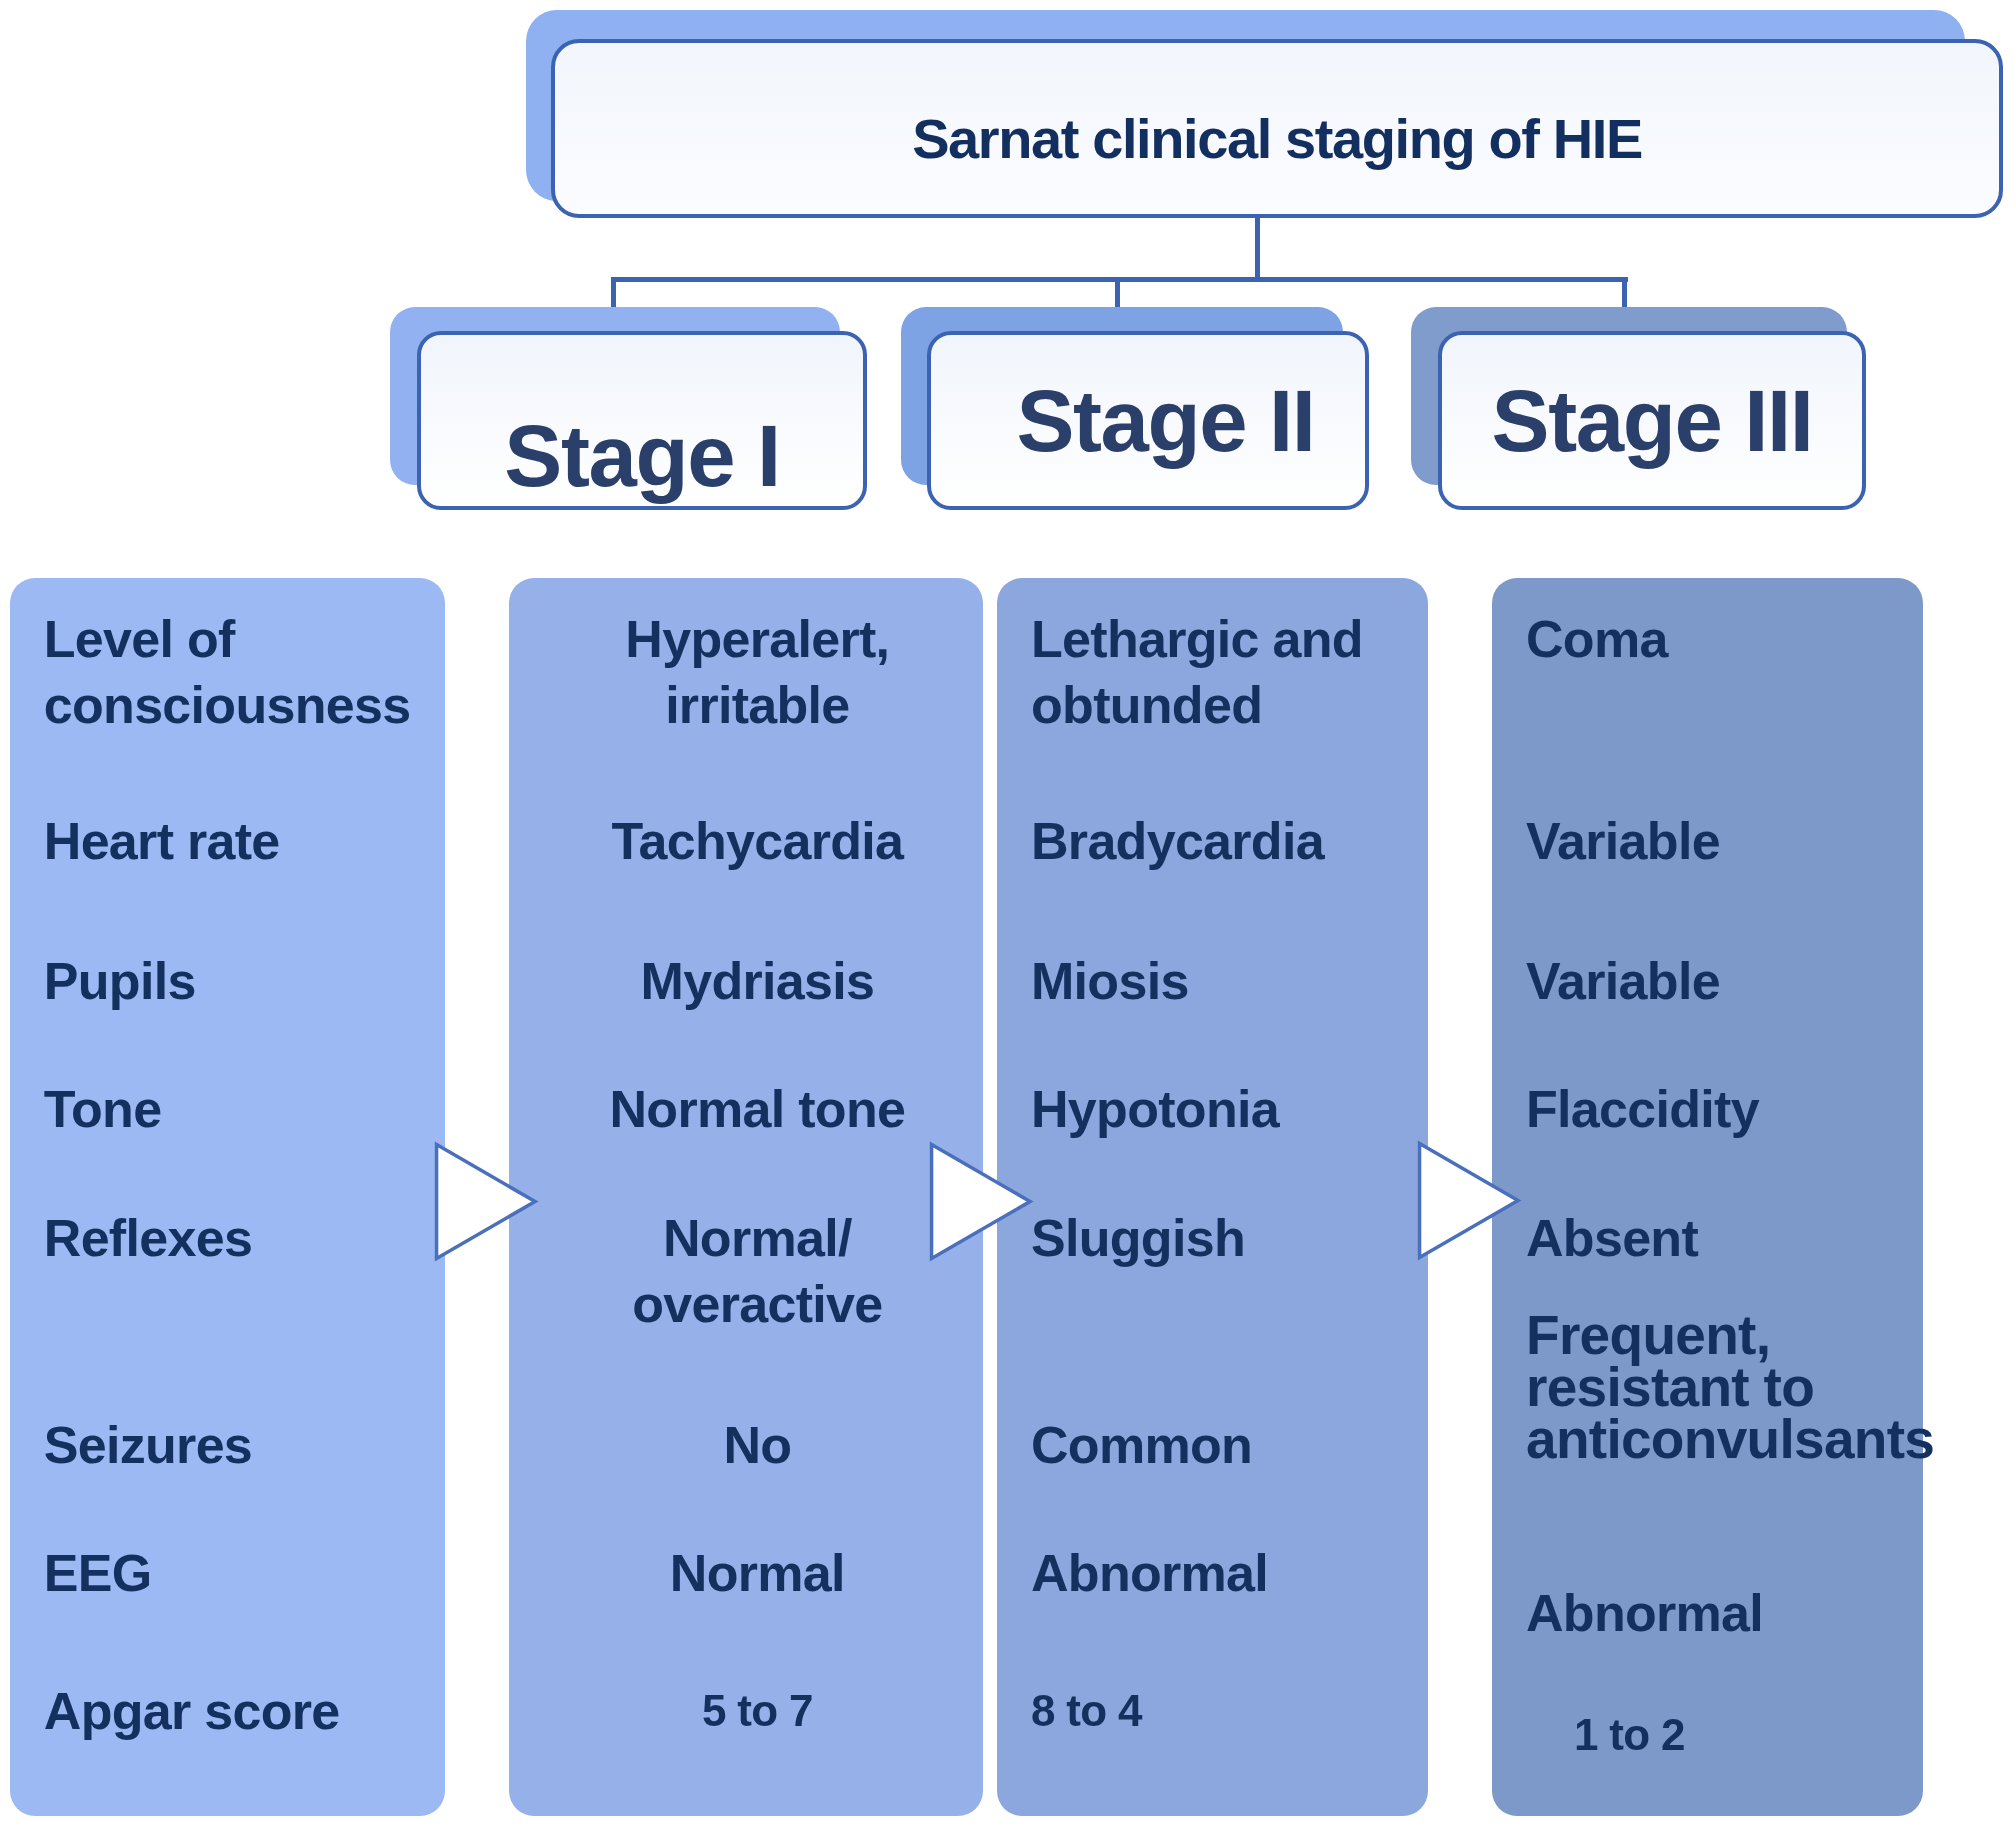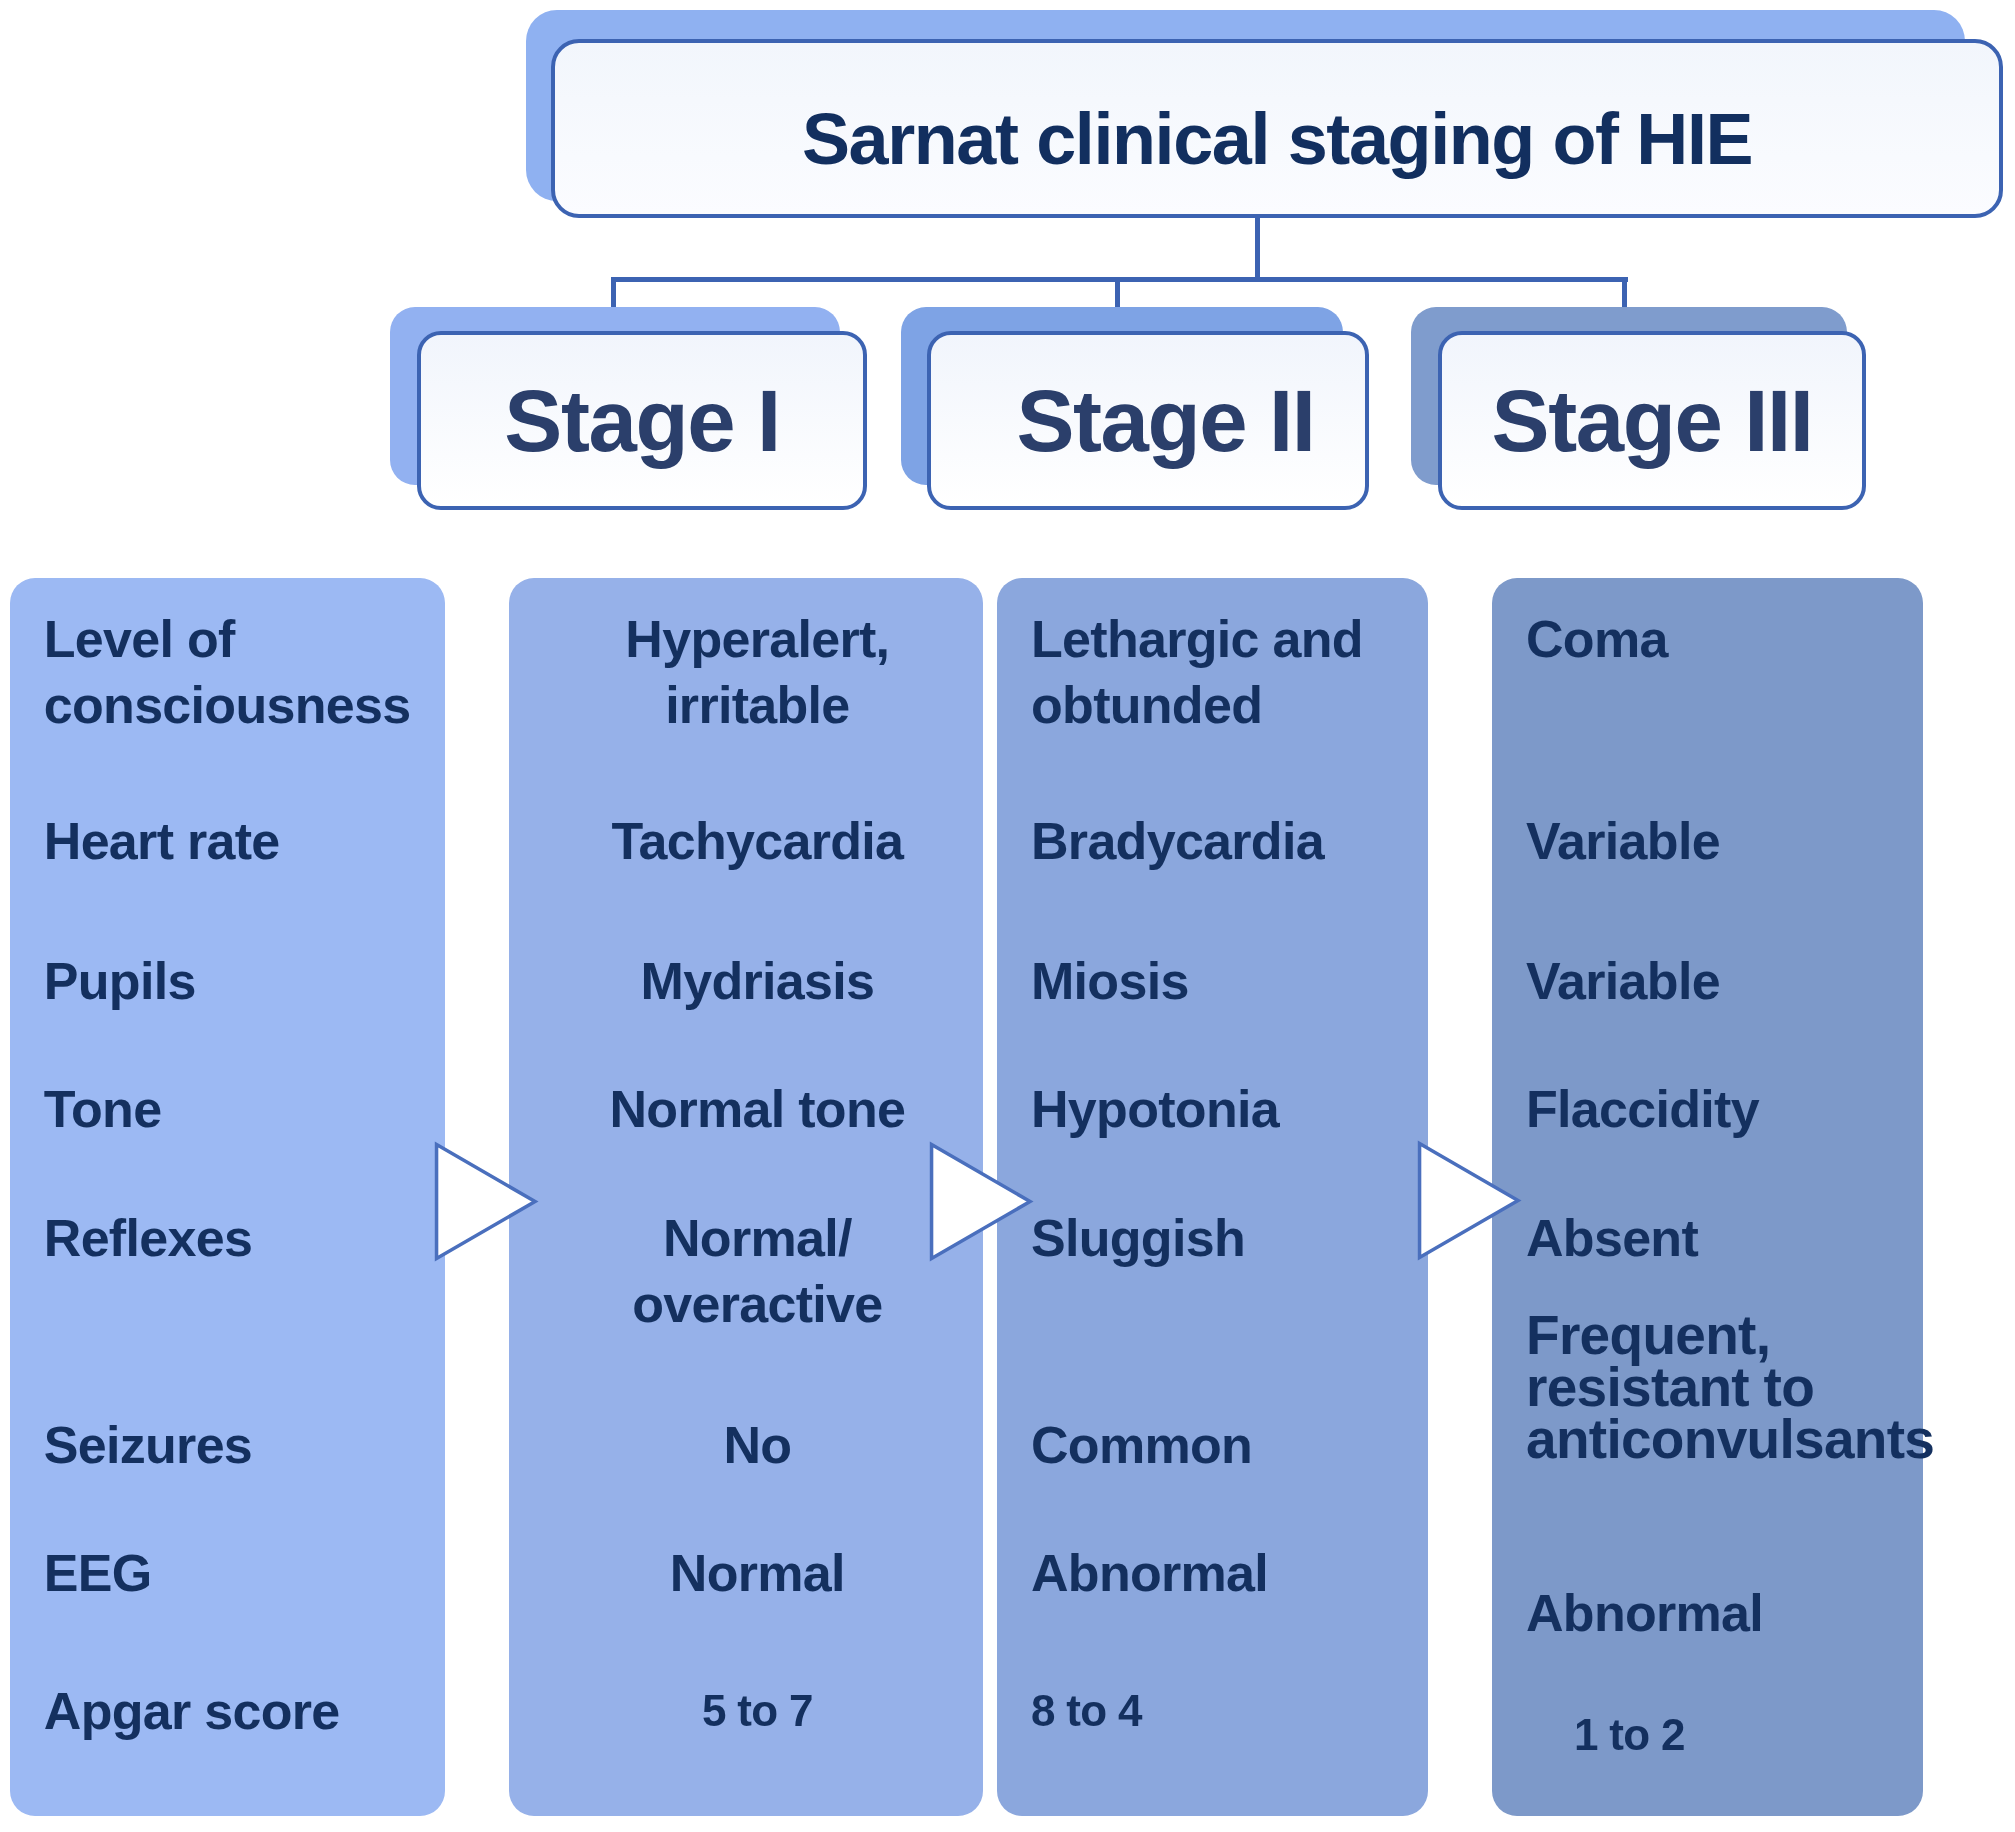--- a/index.html
+++ b/index.html
@@ -26,38 +26,38 @@
     background: #8fb1f1; border-radius: 31px;
   }
   #title-card {
     position: absolute; left: 551px; top: 39px; width: 1452px; height: 179px;
     background: linear-gradient(180deg, #f2f6fc 0%, #fbfcff 100%);
     border: 4.9px solid #3c63b2; border-radius: 28px;
     display: flex; align-items: center; justify-content: center;
     box-sizing: border-box;
   }
   #title-card .title-text {
-    font-size: 72px; font-weight: bold; color: #122f5f; letter-spacing: -1.4px;
+    font-size: 56px; font-weight: bold; color: #122f5f; letter-spacing: -1.4px;
     white-space: nowrap;
     margin-top: 20px;
   }
 
   
   .stage-shadow { position: absolute; top: 307px; height: 178px; border-radius: 25px; }
   #stage1-shadow { left: 390px;  width: 450px; background: #92b1f1; }
   #stage2-shadow { left: 901px; width: 442px; background: #7ea3e5; }
   #stage3-shadow { left: 1411px; width: 436px; background: #7f9ccd; }
   .stage-card {
     position: absolute; top: 331px; height: 179px;
     background: linear-gradient(180deg, #f1f5fc 0%, #ffffff 100%);
     border: 4.9px solid #3c63b2; border-radius: 24px;
     display: flex; align-items: center; justify-content: center;
     box-sizing: border-box;
   }
-  #stage1-card { left: 417px;  width: 450px; }
+  #stage1-card { left: 417px;  width: 450px; align-items: flex-end; }
   #stage2-card { left: 927px; width: 442px; padding-left: 35px; }
   #stage3-card { left: 1438px; width: 428px; }
   .stage-label {
     font-size: 87px; font-weight: bold; color: #2b3f6b; letter-spacing: -1.4px;
     white-space: nowrap;
   }
 
   
   .col {
     position: absolute; top: 578px; height: 1238px; border-radius: 25px;

